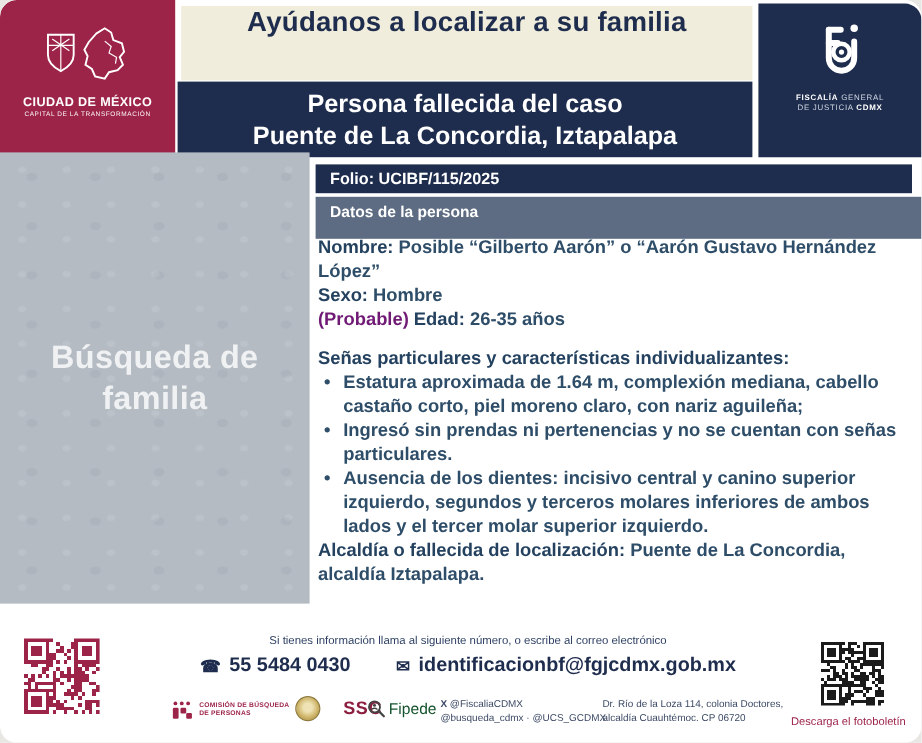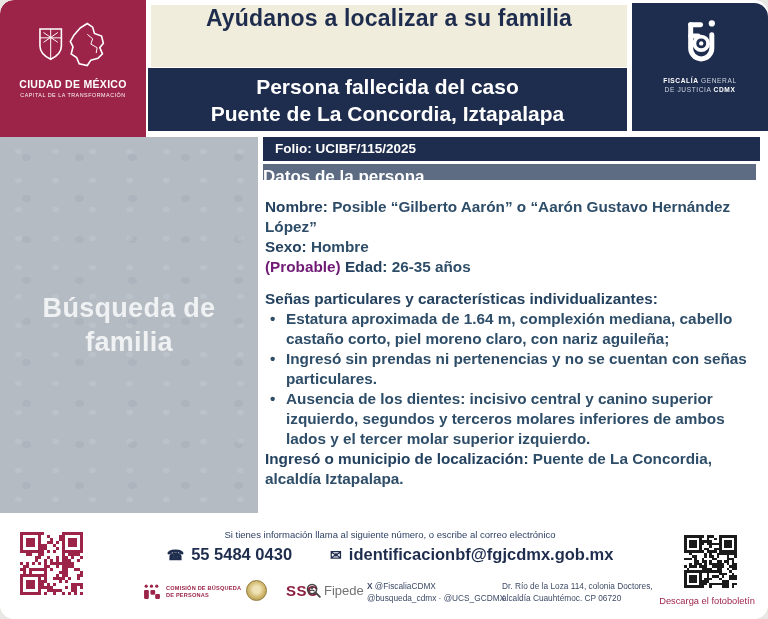--- a/index.html
+++ b/index.html
@@ -33,40 +33,40 @@
   .fgj-box{
     position:absolute;left:632px;top:3px;width:136px;height:128px;background:#1e2c4d;
     border-radius:0 14px 0 0;color:#fff;text-align:center;
   }
   .fgj-box svg{margin-top:13px;}
   .fgj-line{font-size:6.6px;letter-spacing:.6px;line-height:9px;color:#cfd6e2;}
   .fgj-line b{color:#fff;}
 
   
   .photo{
-    position:absolute;left:0;top:137px;width:258px;height:376px;background:#b4bbc3;
+    position:absolute;left:0;top:127px;width:258px;height:376px;background:#b4bbc3;
     background-image:
       radial-gradient(rgba(255,255,255,.10) 3px, transparent 4px),
       radial-gradient(rgba(90,100,115,.08) 4px, transparent 5px);
     background-size:37px 29px,53px 41px;
     display:flex;align-items:center;justify-content:center;
   }
   .photo-text{
     font-size:27px;font-weight:bold;color:rgba(255,255,255,.8);
     text-align:center;line-height:34px;letter-spacing:.3px;
   }
 
   
   .folio-bar{
     position:absolute;left:263px;top:137px;width:485px;height:24px;background:#1e2c4d;
     color:#fff;font-size:13.5px;font-weight:bold;line-height:24px;padding-left:12px;
   }
   .datos-bar{
-    position:absolute;left:263px;top:164px;width:493px;height:16px;background:#5d6c83;
-    color:#fff;font-size:17px;font-weight:bold;line-height:26px;
+    position:absolute;left:263px;top:164px;width:493px;height:35px;background:#5d6c83;
+    color:#fff;font-size:13px;font-weight:bold;line-height:26px;padding-left:12px;
   }
   .content{
     position:absolute;left:265px;top:197px;width:482px;
     font-size:15.3px;line-height:20px;color:#2e4d68;font-weight:bold;
   }
   .content p{margin:0;}
   .content b{color:#24425f;}
   .gap{margin-top:12px !important;}
   .pink{color:#701a75;}
   .content ul{margin:0;padding:0;list-style:none;}
@@ -88,21 +88,21 @@
   .comision{position:absolute;left:143px;top:584px;display:flex;align-items:center;gap:5px;}
   .comision-txt{font-size:5.6px;font-weight:bold;color:#9d2449;line-height:7px;letter-spacing:.2px;}
   .ssc{position:absolute;left:246px;top:580px;display:flex;align-items:center;gap:19px;}
   .ssc-badge{
     width:21px;height:21px;border-radius:50%;
     background:radial-gradient(circle at 50% 45%, #efe3b5 25%, #cdb367 60%, #9a8142 100%);
     border:1.5px solid #8f7b3e;box-sizing:border-box;
   }
   .ssc-txt{font-size:15px;font-weight:bold;color:#8c1f3f;letter-spacing:.5px;}
   .fipede{position:absolute;left:305px;top:582px;display:flex;align-items:center;gap:2px;}
-  .fipede-txt{font-size:13px;color:#737373;}
+  .fipede-txt{font-size:13px;color:#14532d;}
   .handles{position:absolute;left:367px;top:581px;font-size:8.3px;color:#3d4a66;line-height:11.5px;}
   .address{position:absolute;left:502px;top:581px;font-size:8.3px;color:#3d4a66;line-height:11.5px;}
 
   .qr{position:absolute;}
   .qr svg{display:block;width:100%;height:100%;shape-rendering:crispEdges;}
   .qr-left{left:20px;top:532px;width:63px;height:63px;}
   .qr-left-label{position:absolute;left:0;top:620px;width:104px;font-size:9.8px;color:#9d2449;}
   .qr-right{left:684px;top:535px;width:53px;height:53px;}
   .qr-right-label{position:absolute;left:646px;top:596px;width:122px;text-align:center;font-size:9.3px;color:#9d2449;}
 </style>
@@ -161,21 +161,21 @@
   <div class="content">
     <p><b>Nombre:</b> <span>Posible “Gilberto Aarón” o “Aarón Gustavo Hernández López”</span></p>
     <p><b>Sexo:</b> <span>Hombre</span></p>
     <p><span class="pink">(Probable)</span> <b>Edad:</b> <span>26-35 años</span></p>
     <p class="gap"><b>Señas particulares y características individualizantes:</b></p>
     <ul>
       <li><span>Estatura aproximada de 1.64 m, complexión mediana, cabello castaño corto, piel moreno claro, con nariz aguileña;</span></li>
       <li><span>Ingresó sin prendas ni pertenencias y no se cuentan con señas particulares.</span></li>
       <li><span>Ausencia de los dientes: incisivo central y canino superior izquierdo, segundos y terceros molares inferiores de ambos lados y el tercer molar superior izquierdo.</span></li>
     </ul>
-    <p><b>Ingresó o municipio de localización:</b> <span>Puente de La Concordia, alcaldía Iztapalapa.</span></p>
+    <p><b>Alcaldía o fallecida de localización:</b> <span>Puente de La Concordia, alcaldía Iztapalapa.</span></p>
   </div>
 
   <div class="footer-note">Si tienes información llama al siguiente número, o escribe al correo electrónico</div>
 
   <div class="contact-row">
     <div class="contact-item">
       <span class="c-icon">☎</span>
       <span>55 5484 0430</span>
     </div>
     <div class="contact-item">

